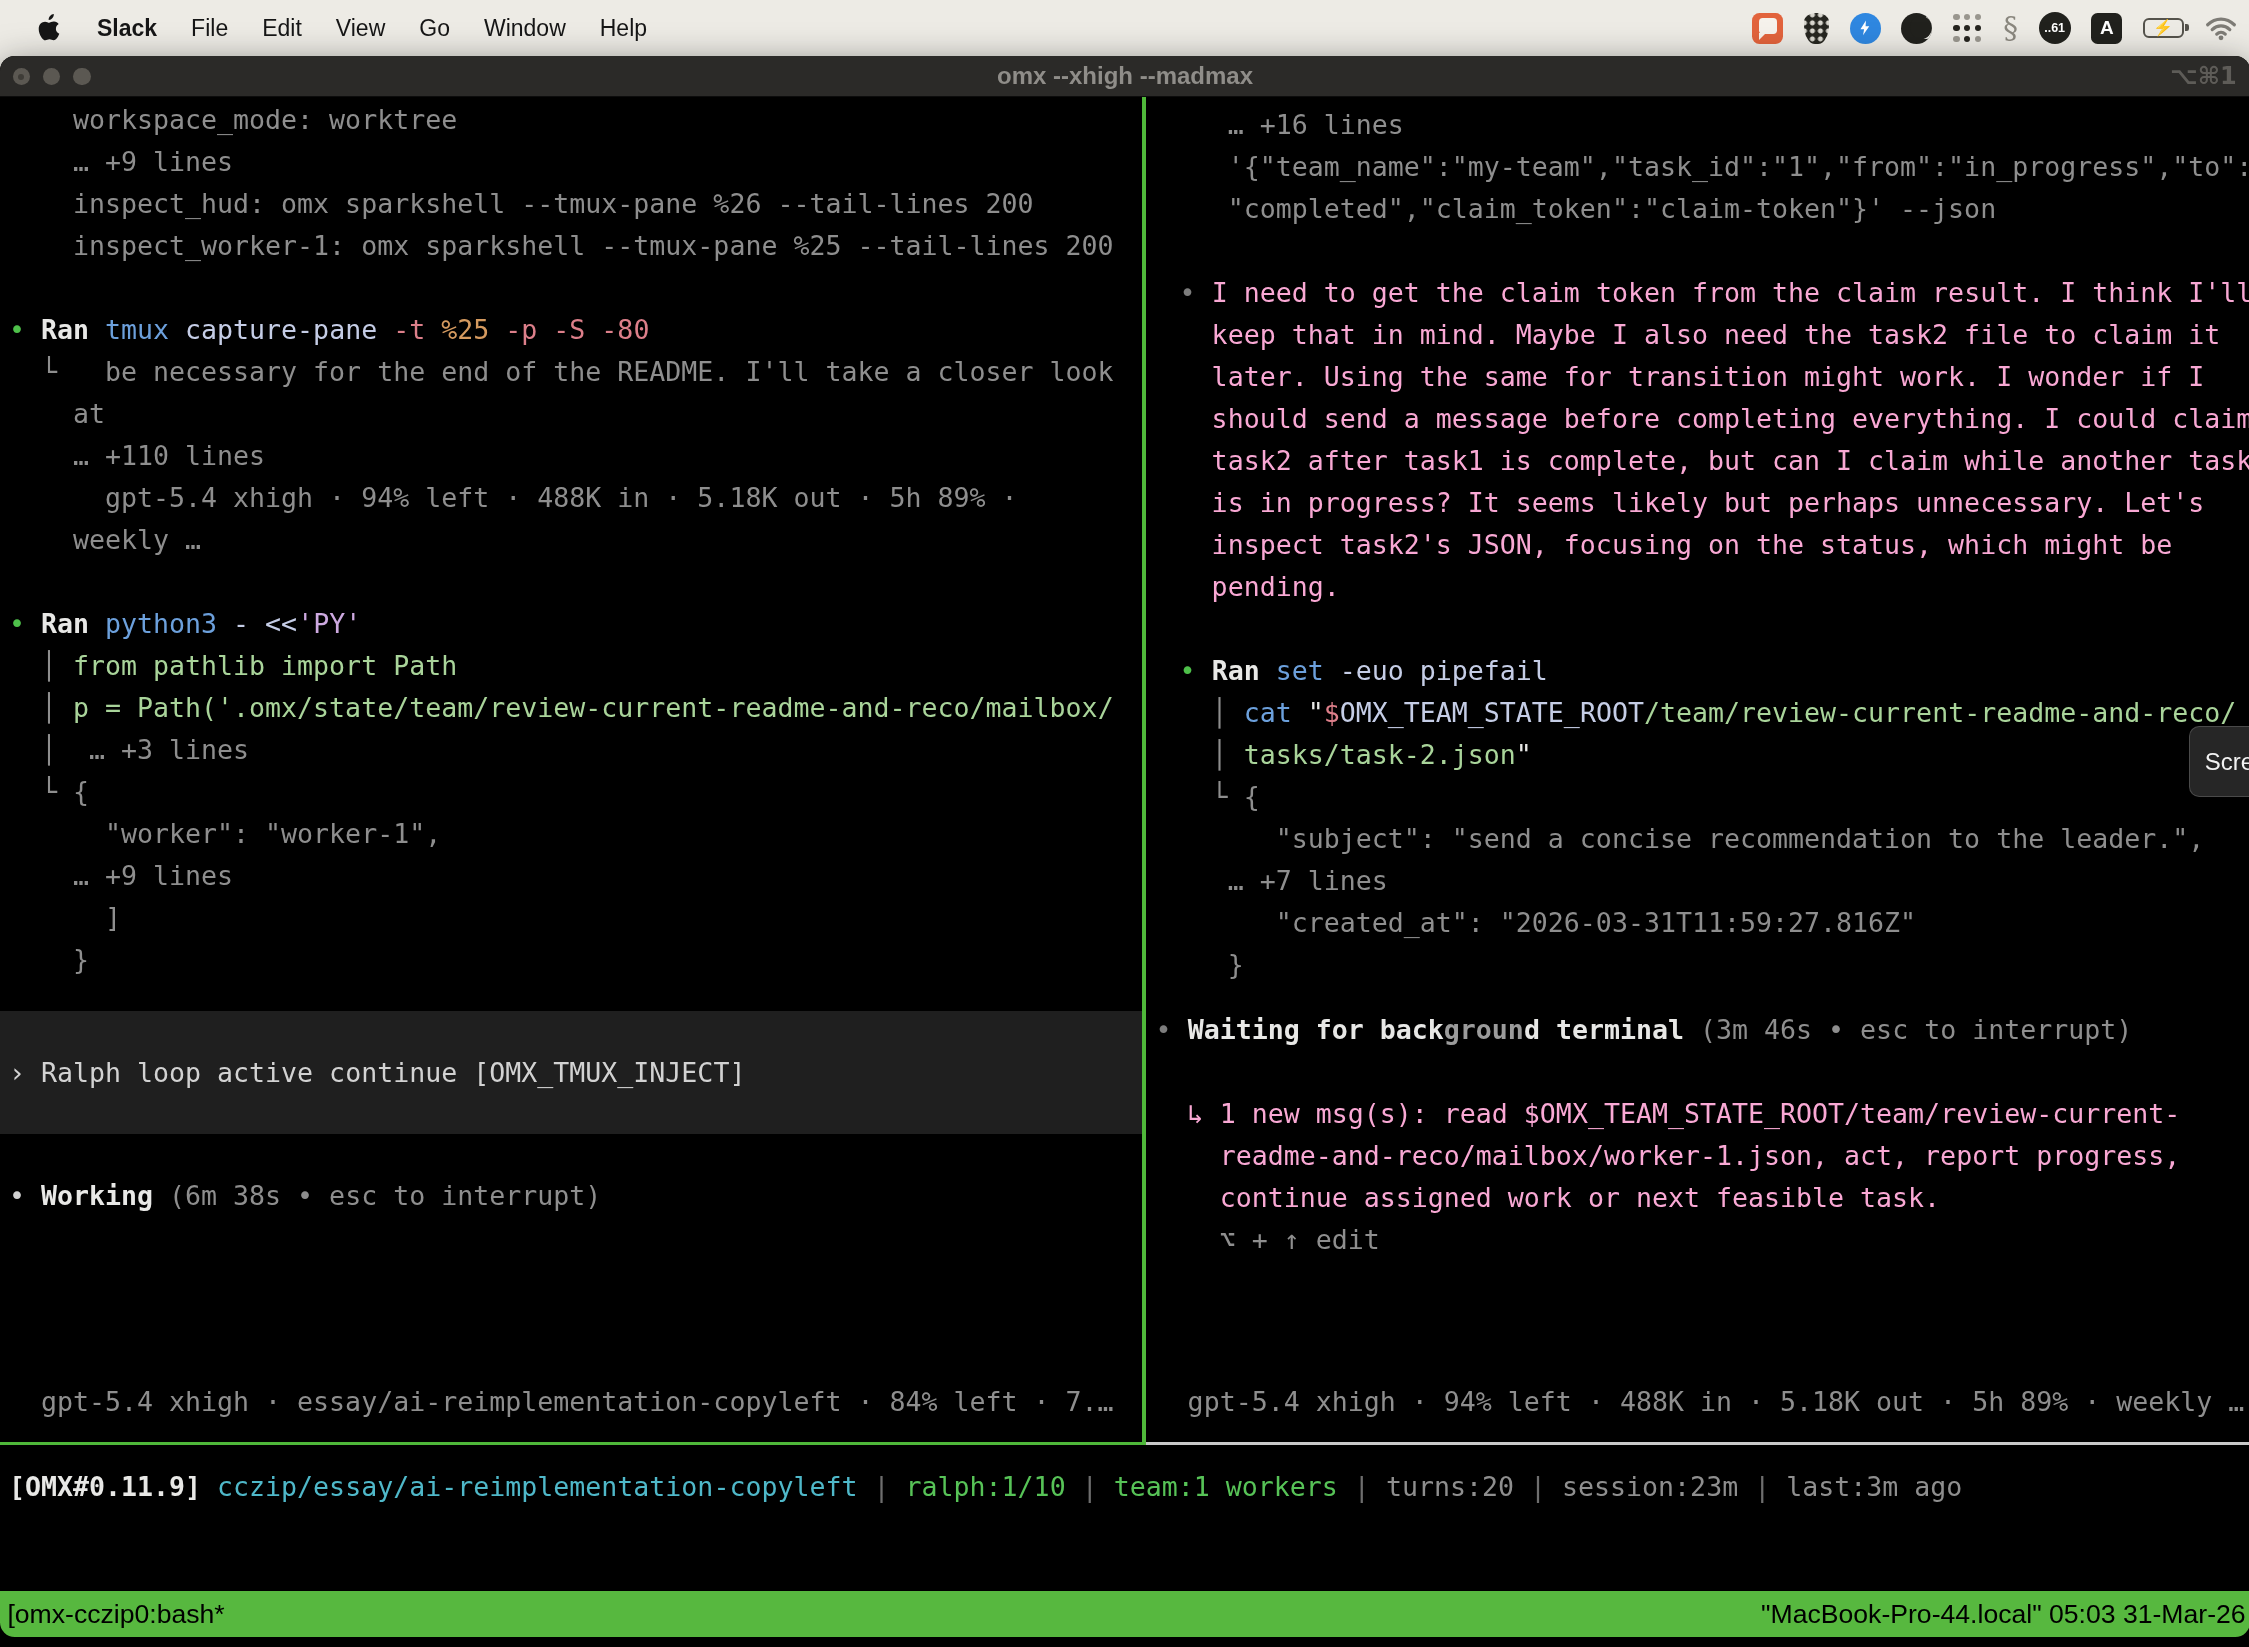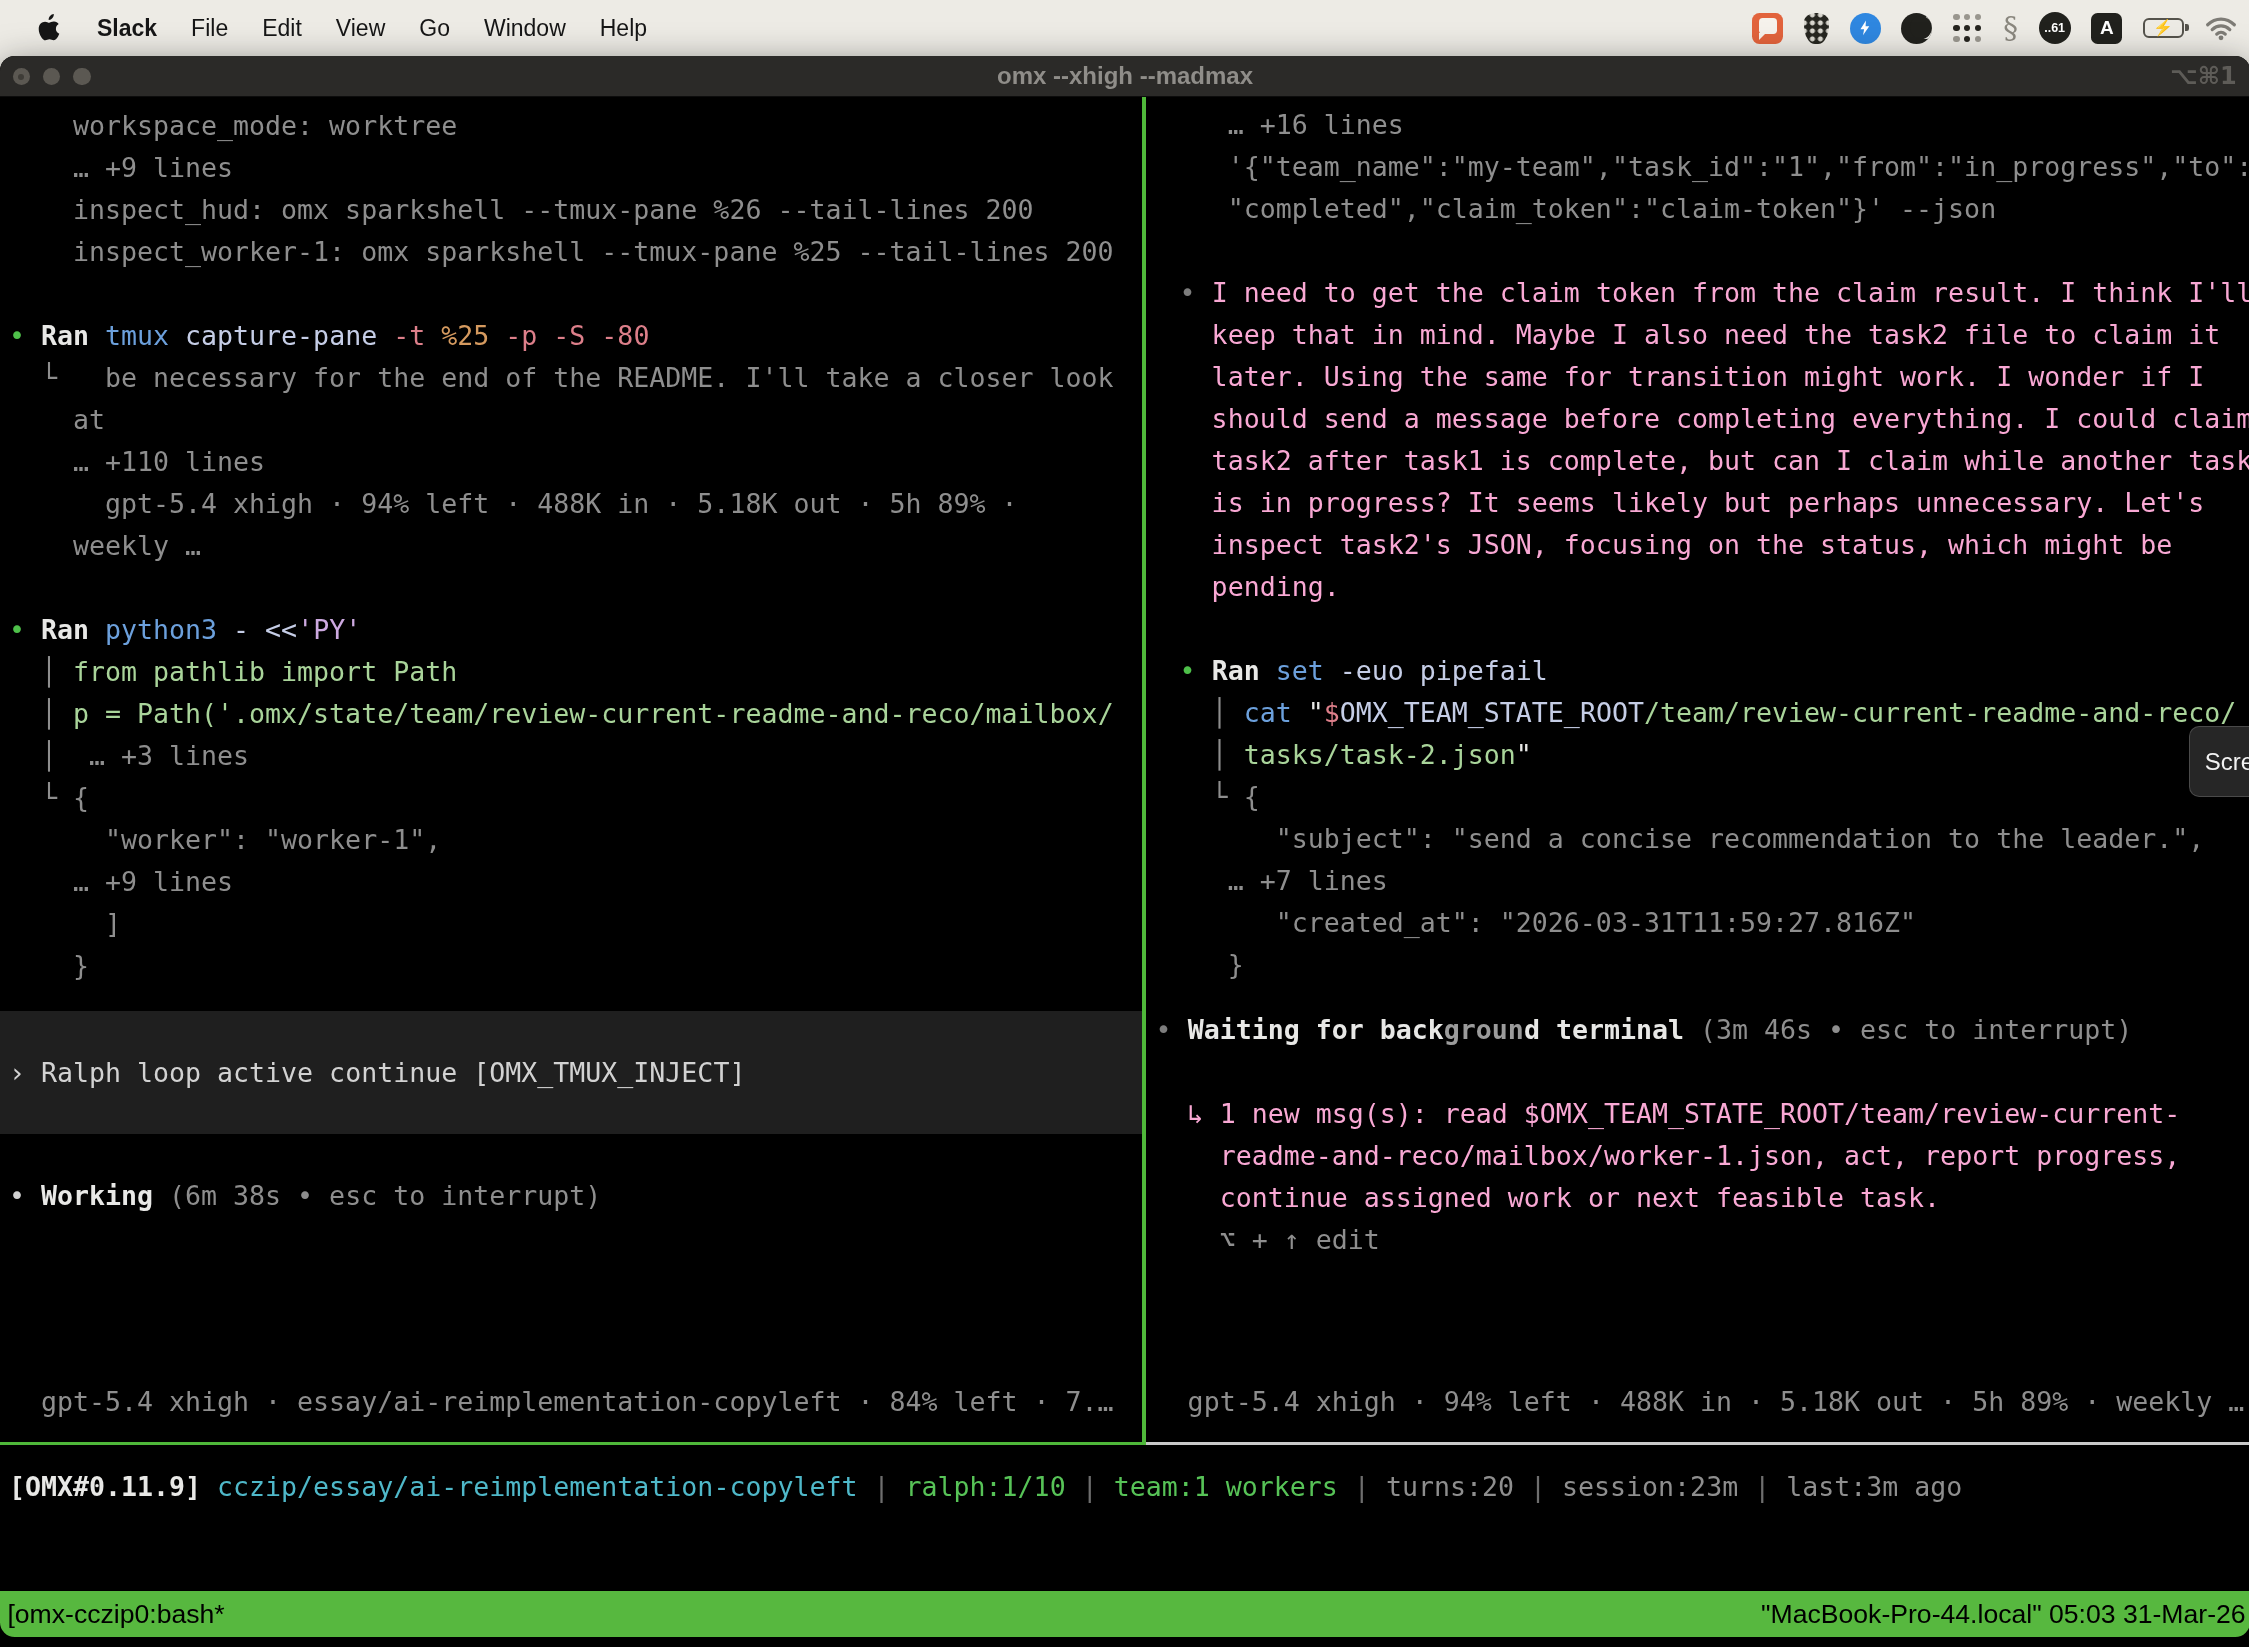--- a/index.html
+++ b/index.html
@@ -175,21 +175,21 @@
       <span class="tlight first"></span>
       <span class="tlight"></span>
       <span class="tlight"></span>
     </span>
     <span class="wtitle">omx --xhigh --madmax</span>
     <span class="wshortcut">⌥⌘1</span>
   </div>
 
   <div class="panes">
     <div class="pane pane-left">
-        <div class="blk" style="top: 8px;">
+        <div class="blk" style="top: 2px;">
           <div class="tline"><span class="g">    workspace_mode: worktree</span></div>
           <div class="tline"><span class="g">    … +9 lines</span></div>
           <div class="tline"><span class="g">    inspect_hud: omx sparkshell --tmux-pane %26 --tail-lines 200</span></div>
           <div class="tline"><span class="g">    inspect_worker-1: omx sparkshell --tmux-pane %25 --tail-lines 200</span></div>
           <div class="tline">&nbsp;</div>
           <div class="tline"><span class="bg">• </span><span class="wb">Ran </span><span class="bl">tmux </span><span class="pe">capture-pane </span><span class="pk">-t </span><span class="or">%25 </span><span class="pk">-p </span><span class="pk">-S </span><span class="pk">-80</span></div>
           <div class="tline"><span class="g">  └   be necessary for the end of the README. I'll take a closer look</span></div>
           <div class="tline"><span class="g">    at</span></div>
           <div class="tline"><span class="g">    … +110 lines</span></div>
           <div class="tline"><span class="g">      gpt-5.4 xhigh · 94% left · 488K in · 5.18K out · 5h 89% ·</span></div>

